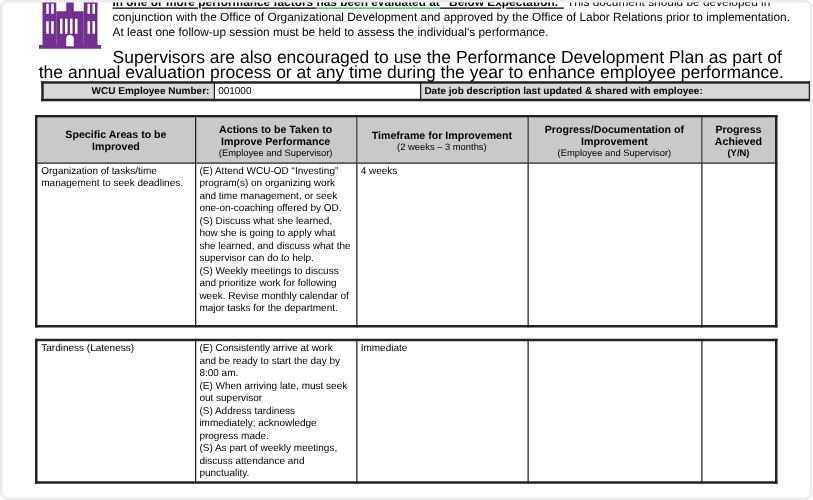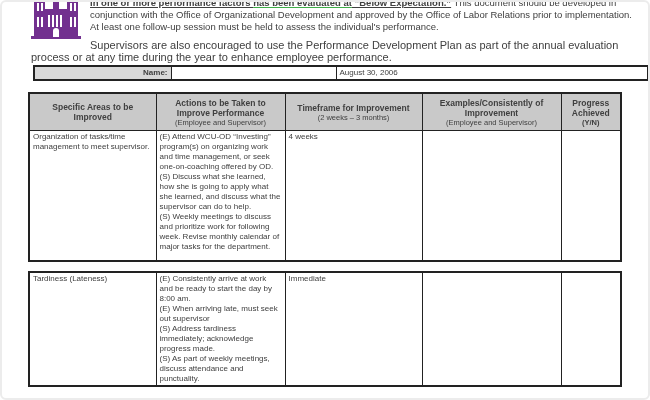--- a/index.html
+++ b/index.html
@@ -5,38 +5,38 @@
   html,body{margin:0;padding:0;background:#ffffff;}
   .page{
     position:relative;
     width:650px;height:400px;
     box-sizing:border-box;
     background:#ffffff;
     border:2px solid #ececec;
     border-radius:6px;
     overflow:hidden;
     font-family:"Liberation Sans","DejaVu Sans",sans-serif;
-    color:#404040;
+    color:#000000;
   }
   .content{padding:0 8px 0 29px;}
   
   .logo{
     float:left;
     width:50px;height:44px;
     margin:0 9px 2px 0;
   }
   .intro{margin-top:-5px;}
   .p1{
     font-size:9.5px;line-height:12px;
     text-align:left;
   }
   .p1 .b{font-weight:bold;text-decoration:underline;}
   .p1 .b.green{text-decoration-color:#3fae49;}
   .p2{
-    font-size:11px;line-height:12px;
+    font-size:14px;line-height:12px;
     margin-top:6px;
   }
   
   table{border-collapse:collapse;table-layout:fixed;}
   td,th{border:1px solid #222;overflow:hidden;}
   .emp{
     width:614px;margin:2px 0 0 2px;
     border:2px solid #222;
     font-size:8px;line-height:9.5px;
   }
@@ -109,24 +109,24 @@
       <div class="p2">Supervisors are also encouraged to use the Performance Development Plan as part of the annual evaluation process or at any time during the year to enhance employee performance.</div>
     </div>
 
     <table class="emp">
       <colgroup>
           <col style="width:137px">
           <col style="width:165px">
           <col style="width:312px">
         </colgroup>
       <tbody>
-      <tr>
-        <td class="lbl">Name:</td>
-        <td class="val"></td>
-        <td class="rval">August 30, 2006</td>
+          <tr>
+        <td class="lbl">WCU Employee Number:</td>
+        <td class="val">001000</td>
+        <td class="rhead">Date job description last updated &amp; shared with employee:</td>
       </tr>
     </tbody>
       </table>
 
     <table class="main sec1">
       <colgroup>
           <col style="width:127px">
           <col style="width:129px">
           <col style="width:137px">
           <col style="width:139px">
@@ -139,30 +139,30 @@
         </th>
         <th>
           <div class="ht">Actions to be Taken to Improve Performance</div>
           <div class="hs">(Employee and Supervisor)</div>
         </th>
         <th>
           <div class="ht">Timeframe for Improvement</div>
           <div class="hs">(2 weeks – 3 months)</div>
         </th>
         <th>
-          <div class="ht">Examples/Consistently of Improvement</div>
+          <div class="ht">Progress/Documentation of Improvement</div>
           <div class="hs">(Employee and Supervisor)</div>
         </th>
         <th>
           <div class="ht">Progress Achieved</div>
           <div class="hs bold">(Y/N)</div>
         </th>
       </tr>
       <tr>
-        <td>Organization of tasks/time management to meet supervisor.</td>
+        <td>Organization of tasks/time management to seek deadlines.</td>
         <td class="prewrap">(E)  Attend WCU-OD “Investing” program(s) on organizing work and time management, or seek one-on-coaching offered by OD.
 (S) Discuss what she learned, how she is going to apply what she learned, and discuss what the supervisor can do to help.
 (S) Weekly meetings to discuss and prioritize work for following week. Revise monthly calendar of major tasks for the department.</td>
         <td>4 weeks</td>
         <td></td>
         <td></td>
       </tr>
     </tbody>
       </table>
 

